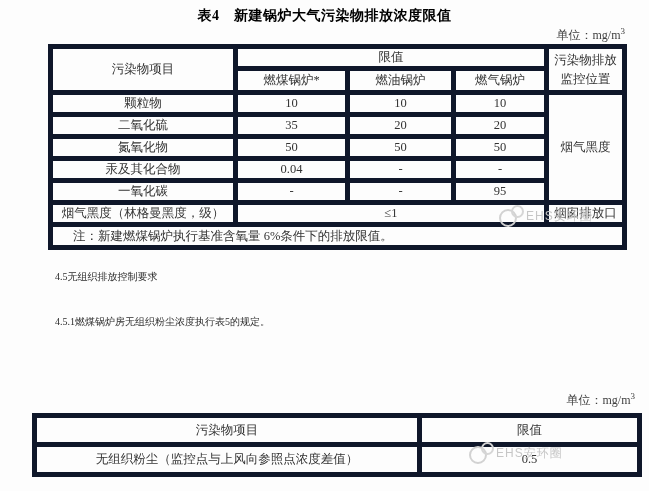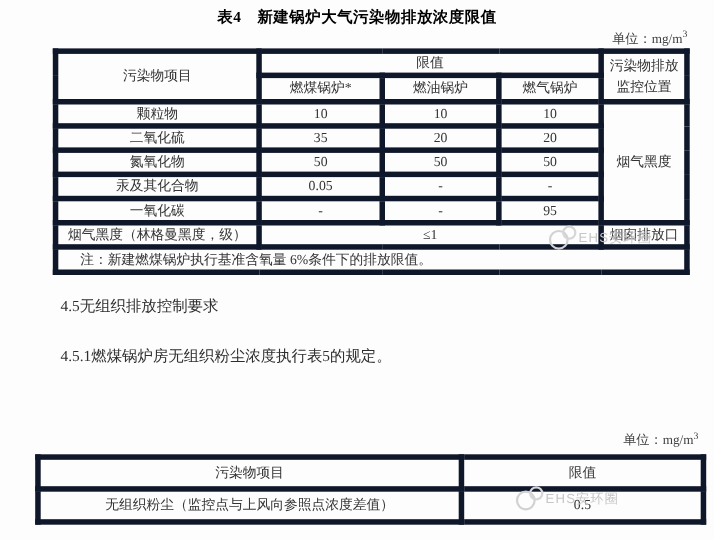--- a/index.html
+++ b/index.html
@@ -56,21 +56,21 @@
   tr.t4-row td { height: 22px; }
   tr.t4-smoke td { height: 21px; }
   tr.t4-note td { height: 23px; text-align: left; padding-left: 20px; }
   .loc-header div { line-height: 19px; }
   tr.t5-h td { height: 29px; }
   tr.t5-row td { height: 30px; }
   .section-line {
     position: absolute;
     left: 55px;
     margin: 0;
-    font-size: 14px;
+    font-size: 10px;
     color: #2e2e2e;
     white-space: nowrap;
   }
   .sec-45  { top: 270px; }
   .sec-451 { top: 315px; }
   .watermark {
     position: absolute;
     display: flex;
     align-items: center;
     gap: 3px;
@@ -153,21 +153,21 @@
         <td>20</td>
       </tr>
       <tr class="t4-row">
         <td>氮氧化物</td>
         <td>50</td>
         <td>50</td>
         <td>50</td>
       </tr>
       <tr class="t4-row">
         <td>汞及其化合物</td>
-        <td>0.05</td>
+        <td>0.04</td>
         <td>-</td>
         <td>-</td>
       </tr>
       <tr class="t4-row">
         <td>一氧化碳</td>
         <td>-</td>
         <td>-</td>
         <td>95</td>
       </tr>
       <tr class="t4-smoke">

